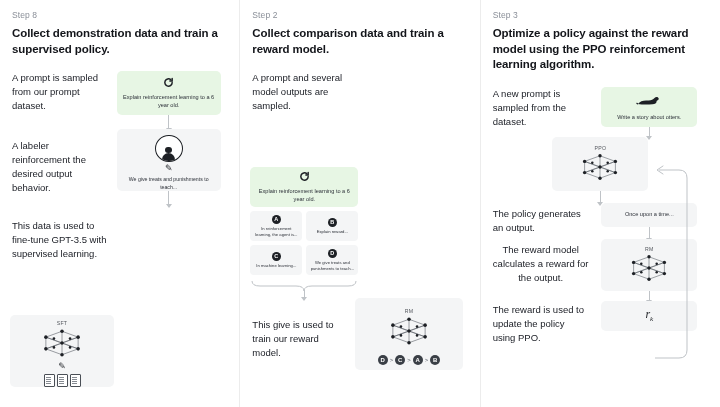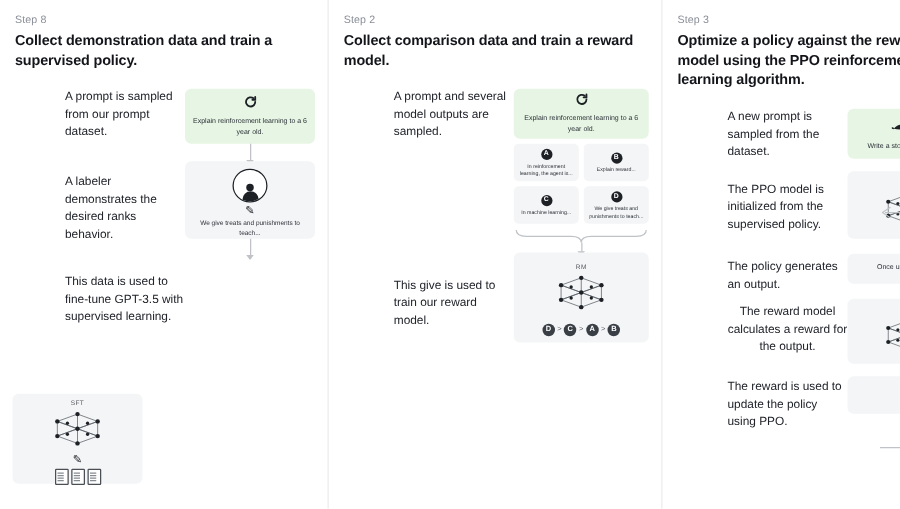--- a/index.html
+++ b/index.html
@@ -12,21 +12,21 @@
   }
   .board{position:relative;width:720px;height:407px;display:flex;}
   .col{position:relative;flex:1 1 0;padding:8px 10px 0 10px;box-sizing:border-box;}
   .col + .col{border-left:1px solid #ececec;}
 
   .step-label{font-size:8.5px;color:#8a8f98;letter-spacing:.1px;margin:2px 0 6px 2px;}
   .step-title{font-size:11.5px;font-weight:bold;line-height:1.35;color:#13151a;letter-spacing:-.1px;margin:0 0 0 2px;}
 
   .rows{position:relative;margin-top:14px;}
   .row{display:flex;align-items:flex-start;}
-  .desc{font-size:9.5px;line-height:1.48;color:#20232a;width:96px;flex:0 0 96px;padding-left:2px;margin-left:40px;}
+  .desc{font-size:9.5px;line-height:1.48;color:#20232a;width:96px;flex:0 0 96px;padding-left:2px;}
   .art{flex:1 1 auto;display:flex;flex-direction:column;align-items:center;position:relative;}
 
   .card{background:#f4f5f6;border-radius:5px;display:flex;flex-direction:column;
         align-items:center;justify-content:center;box-sizing:border-box;}
   .card.green{background:#e7f6e4;}
   .card-text{font-size:5.6px;line-height:1.45;text-align:center;color:#2c3038;padding:0 5px;}
   .card-cap{font-size:5.2px;line-height:1.4;text-align:center;color:#2c3038;padding:0 6px;margin-top:3px;}
   .tag{font-size:5.2px;color:#55595f;letter-spacing:.3px;margin-bottom:2px;}
 
   .arrow{width:1px;background:#bfc3c7;position:relative;margin:0 auto;}
@@ -84,21 +84,21 @@
                   <path d="M20 3.5v5h-5"></path>
               </svg>
             </div>
             <div class="card-text">Explain reinforcement learning to a 6 year old.</div>
           </div>
           <div class="arrow" style="height:16px;"></div>
         </div>
       </div>
 
       <div class="row" style="margin-top:-2px;">
-        <div class="desc" style="padding-top:10px;">A labeler demonstrates the desired ranks behavior.</div>
+        <div class="desc" style="padding-top:10px;">A labeler reinforcement the desired output behavior.</div>
         <div class="art">
           <div class="card" style="width:104px;height:62px;padding-top:6px;">
             <div class="person">
                 <b></b>
               </div>
             <div class="pen">✎</div>
             <div class="card-cap">We give treats and punishments to teach...</div>
           </div>
           <div class="arrow" style="height:16px;"></div>
         </div>
@@ -141,21 +141,21 @@
 
     </div>
   </div>
 
   <div class="col">
     <div class="step-label">Step 2</div>
     <div class="step-title">Collect comparison data and train a reward model.</div>
 
     <div class="rows">
 
-      <div class="row" style="margin-top:14px;">
+      <div class="row" style="margin-top:14px;flex-direction:column;">
         <div class="desc">A prompt and several model outputs are sampled.</div>
         <div class="art">
           <div class="card green" style="width:108px;height:40px;">
             <div class="refresh">
               <svg width="11" height="11" viewBox="0 0 24 24" fill="none" stroke="#1d2025" stroke-width="3.2" stroke-linecap="round">
                 <path d="M20 12a8 8 0 1 1-3-6.2"></path>
                   <path d="M20 3.5v5h-5"></path>
               </svg>
             </div>
             <div class="card-text">Explain reinforcement learning to a 6 year old.</div>
@@ -247,21 +247,20 @@
                 <path fill="#1d2025" d="M2 18.5 C0 17 0 15 2 15.5 C4 16 5 17.5 4 18.8 Z"></path>
               </svg>
             </div>
             <div class="card-text">Write a story about otters.</div>
           </div>
           <div class="arrow" style="height:12px;"></div>
         </div>
       </div>
 
       <div class="row" style="margin-top:-2px;">
-        <div class="desc" style="padding-top:8px;">The PPO model is initialized from the supervised policy.</div>
         <div class="art">
           <div class="card" style="width:96px;height:54px;padding-top:3px;">
             <div class="tag">PPO</div>
             <div>
               <svg width="42" height="28" viewBox="0 0 60 40">
                 <g stroke="#555b63" stroke-width="0.8" fill="none">
                   <path d="M8 12 L30 4 L52 12 L52 28 L30 36 L8 28 Z M8 12 L30 20 L52 12 M8 28 L30 20 L52 28 M30 4 L30 20 L30 36 M8 12 L52 28 M52 12 L8 28"></path>
                 </g>
                 <g fill="#1d2025">
                   <circle cx="8" cy="12" r="2.4"></circle>

